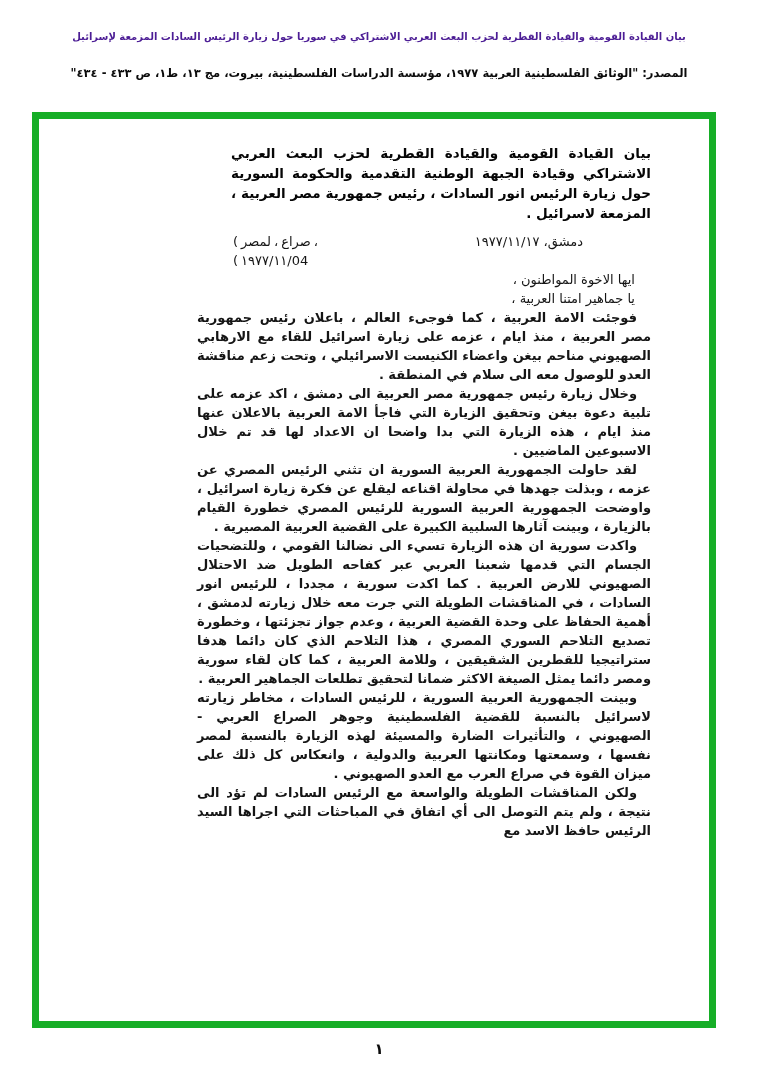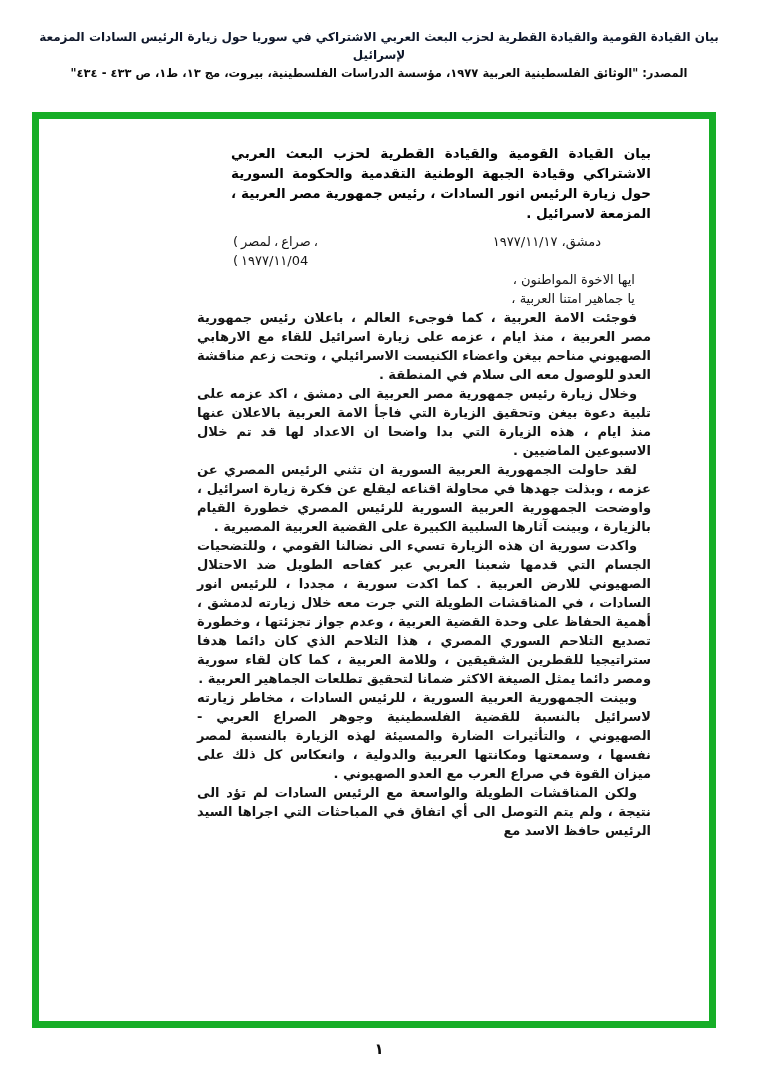--- a/index.html
+++ b/index.html
@@ -4,22 +4,22 @@
 <style>
   html,body{margin:0;padding:0;}
   body{
     width:758px;height:1078px;position:relative;background:#ffffff;
     font-family:"DejaVu Sans","Liberation Sans",sans-serif;
     color:#121212;
   }
   .page{position:absolute;inset:0;background:#ffffff;}
   .header-title{
     position:absolute;top:28px;left:38px;right:38px;
-    text-align:center;font-weight:bold;font-size:12px;line-height:18px;
-    direction:rtl;color:#0f172a;
+    text-align:center;font-weight:bold;font-size:10px;line-height:18px;
+    direction:rtl;color:#4c1d95;
   }
   .header-source{
     position:absolute;top:66px;left:38px;right:38px;
     text-align:center;font-weight:bold;font-size:11.5px;line-height:15px;
     direction:rtl;color:#0b0b0b;
   }
   .frame{
     position:absolute;left:32px;top:112px;width:684px;height:916px;
     border:7px solid #16ae27;box-sizing:border-box;background:#ffffff;
   }
@@ -31,21 +31,21 @@
   .doc-title{
     font-weight:bold;font-size:13.5px;line-height:20px;
     text-align:justify;text-align-last:right;margin:0 0 0 34px;color:#060606;
   }
   .dateline{
     margin-top:9px;display:flex;direction:ltr;
     justify-content:space-between;align-items:flex-start;
   }
   .byline-left{display:flex;flex-direction:column;margin-left:36px;}
   .byline-line{display:flex;direction:ltr;gap:3px;white-space:nowrap;}
-  .place-date{direction:rtl;margin-right:50px;white-space:nowrap;text-align:center;}
+  .place-date{direction:rtl;margin-right:68px;white-space:nowrap;text-align:center;}
   .greetings{padding-left:0;padding-right:16px;}
   .greetings div{margin:0;}
   .doc-body p{
     margin:0;text-align:justify;text-align-last:right;text-indent:14px;font-weight:bold;
   }
   .page-number{
     position:absolute;left:0;right:0;top:1040px;text-align:center;
     font-weight:bold;font-size:15px;color:#0b0b0b;
   }
 </style>

